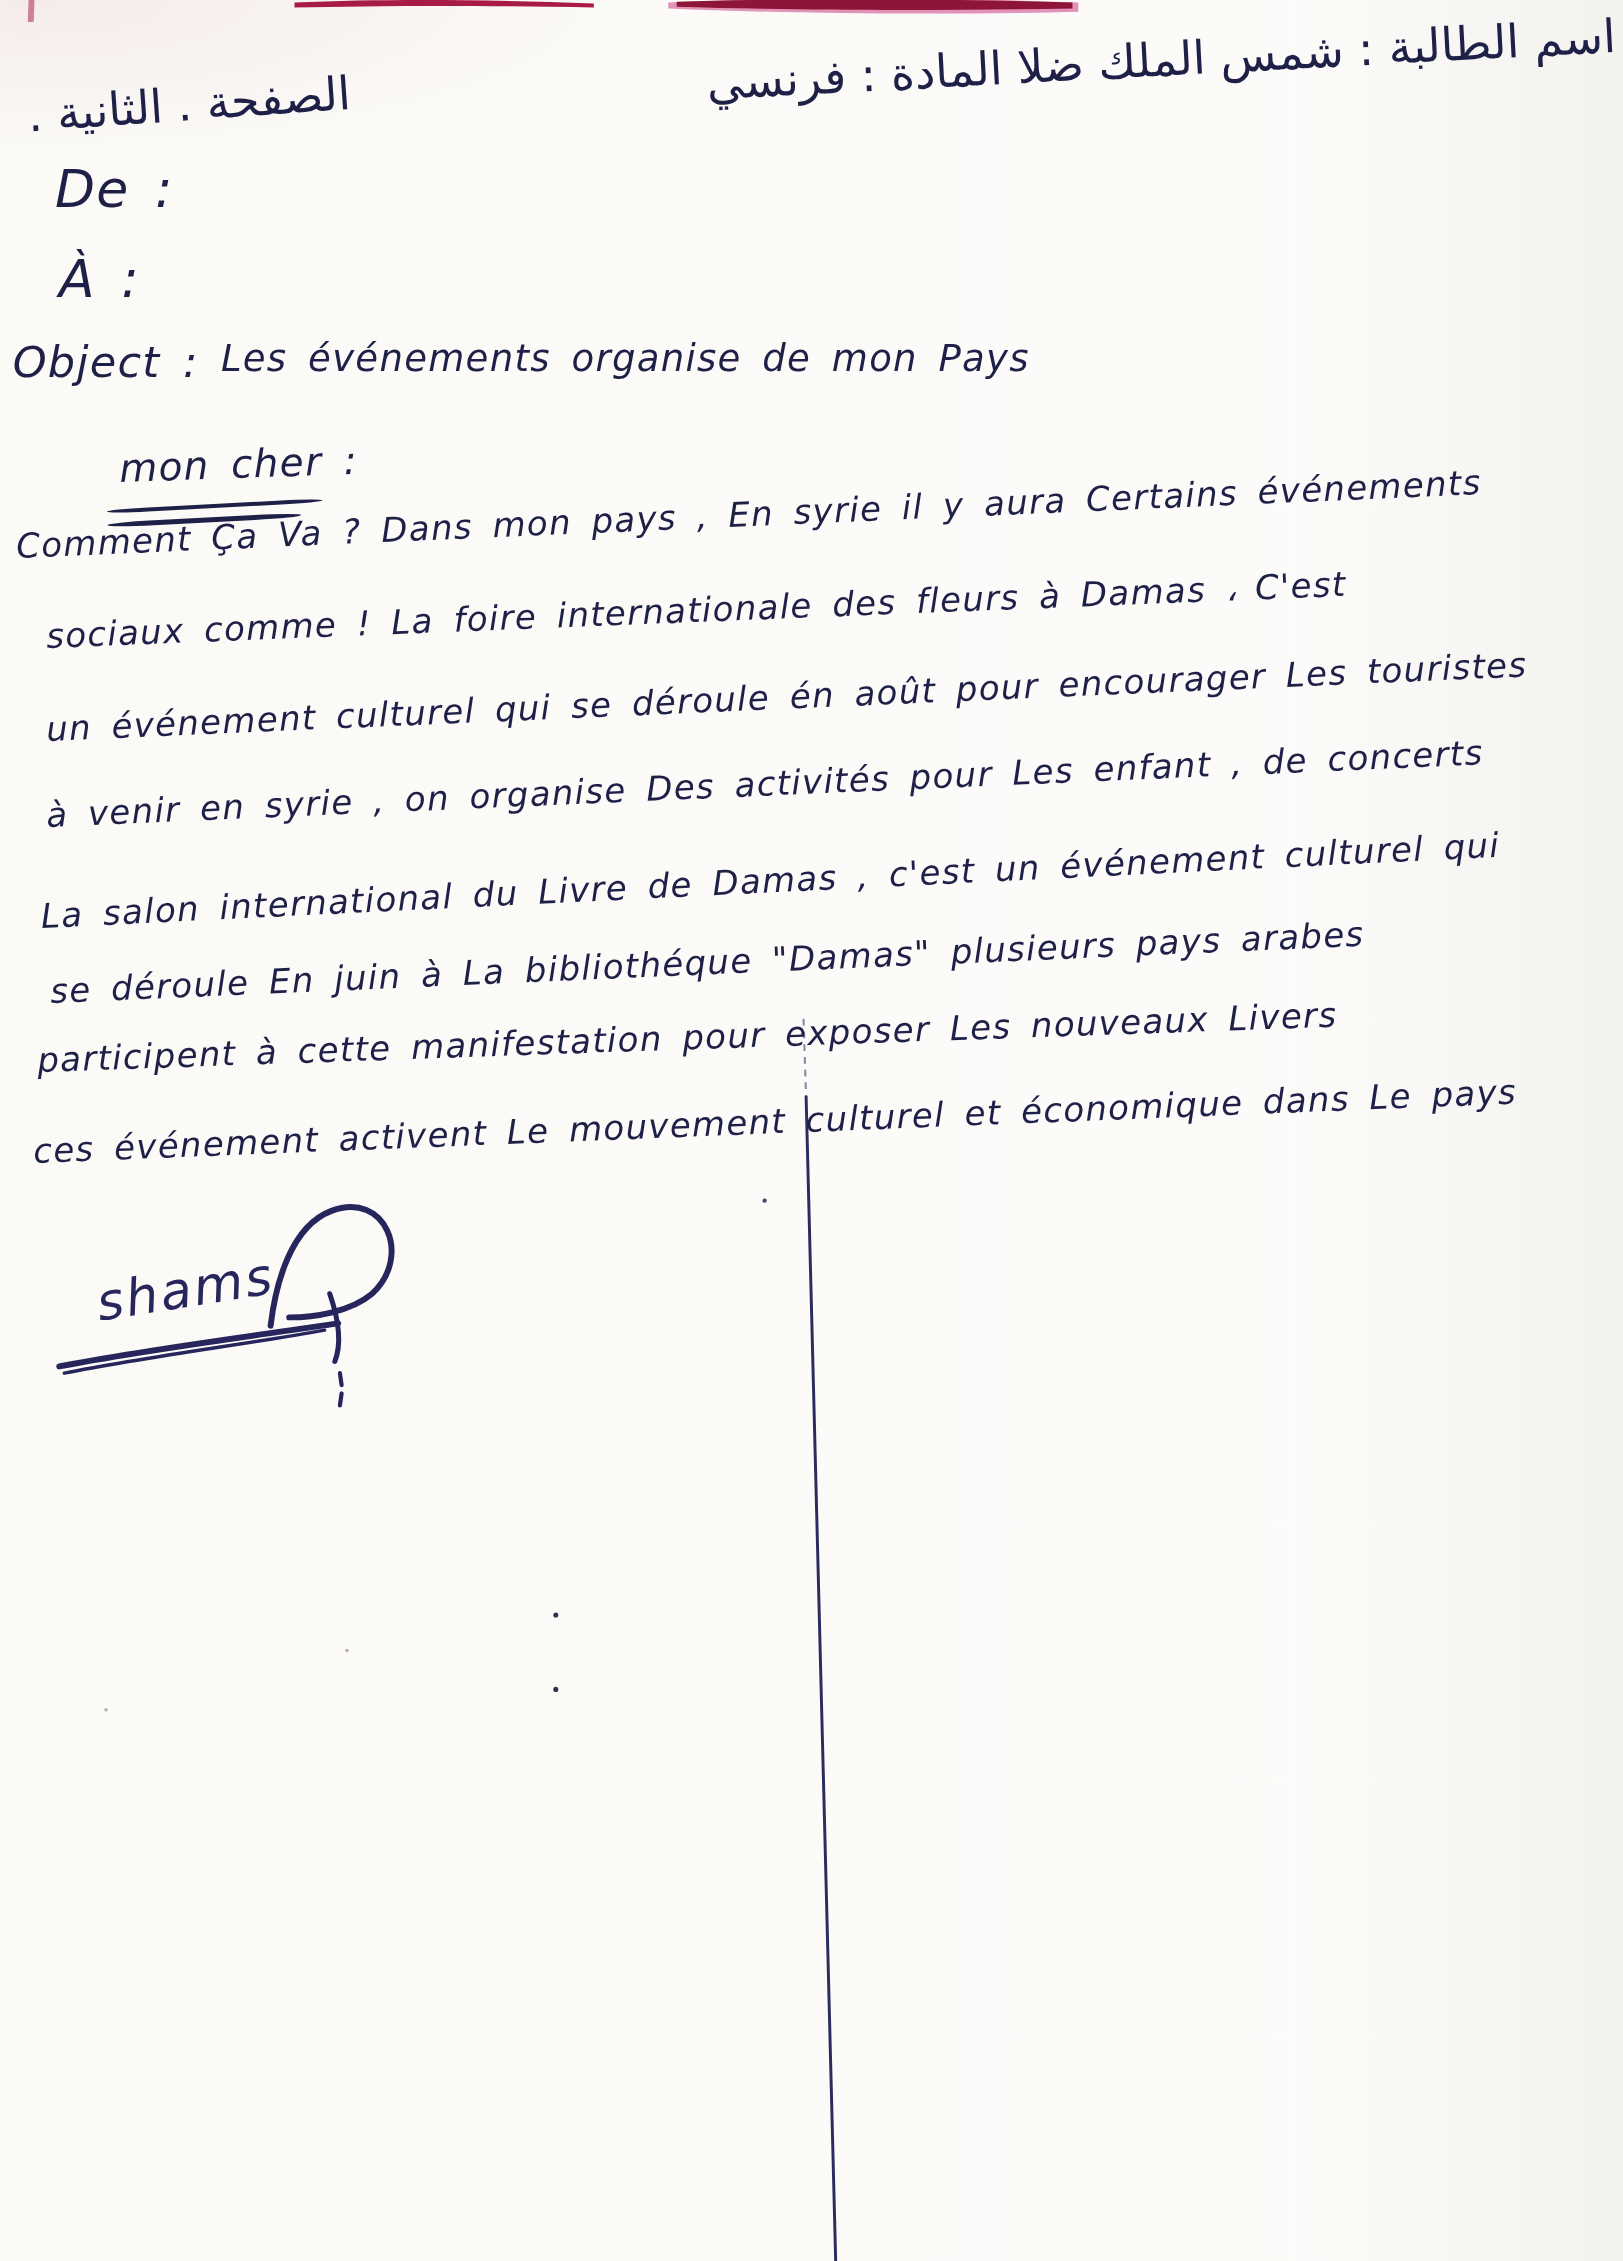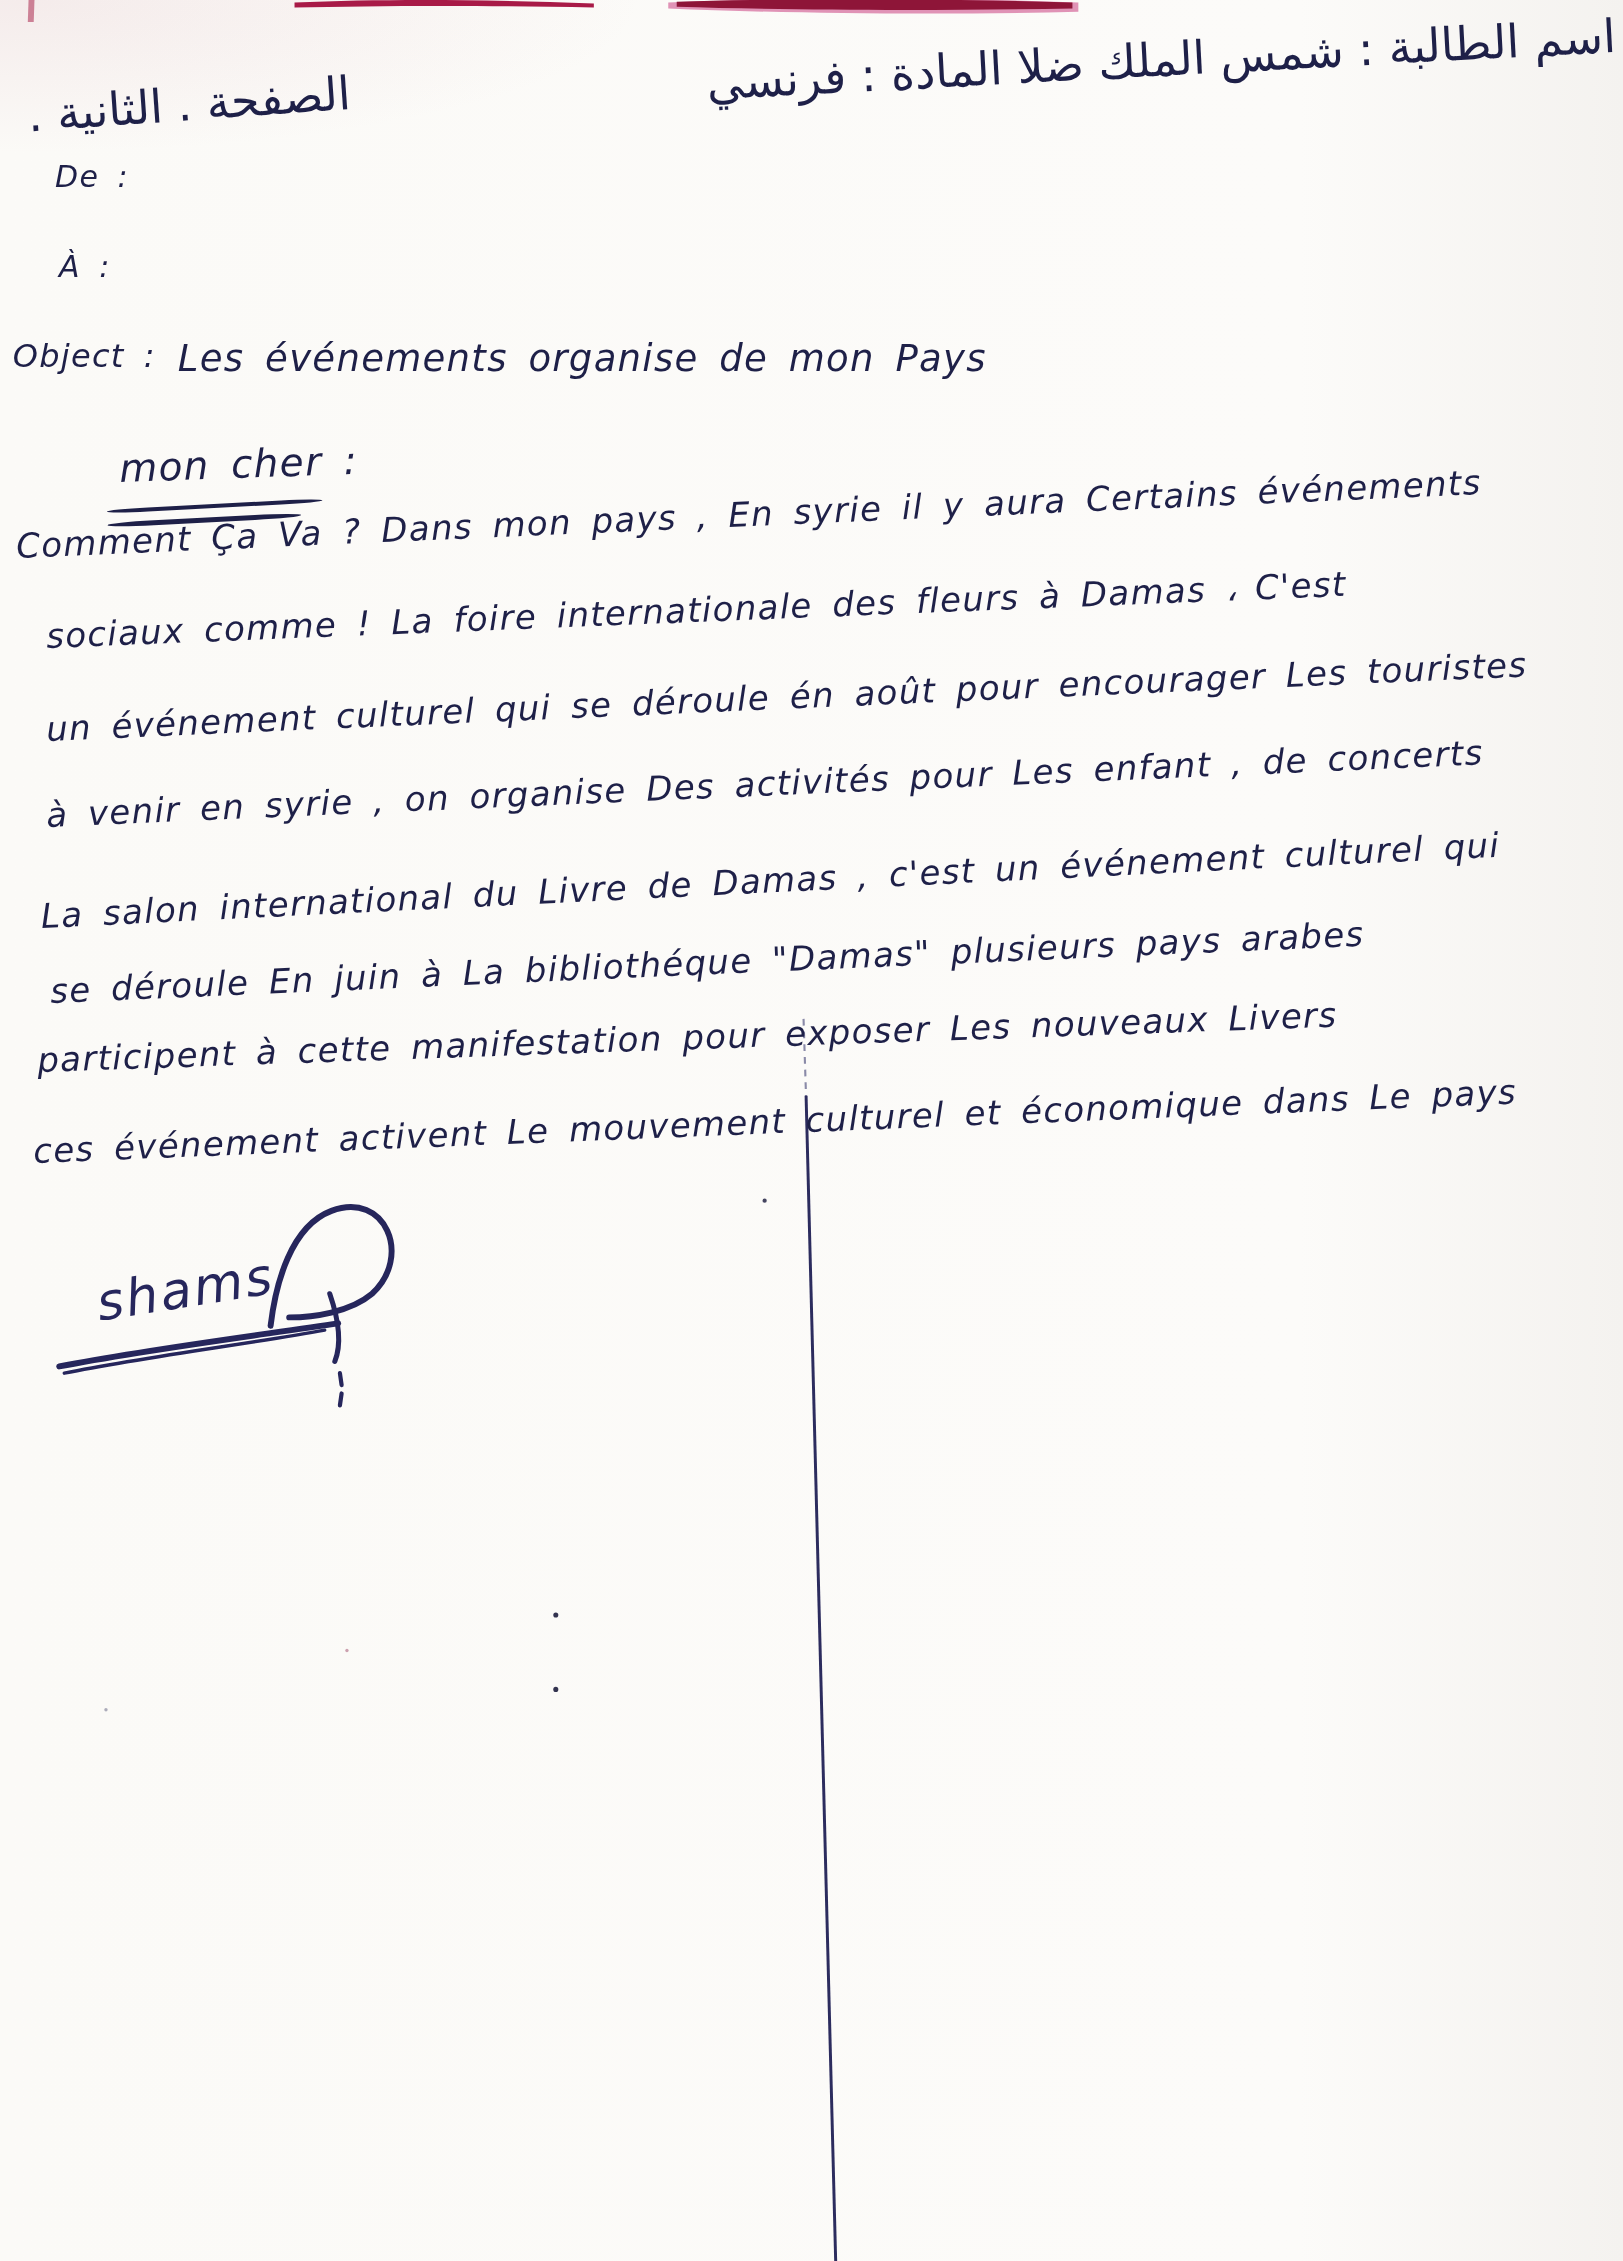--- a/index.html
+++ b/index.html
@@ -14,21 +14,21 @@
   .hand {
     position:absolute; font-style:italic; color:#1e2048;
     white-space:nowrap; letter-spacing:1.3px; word-spacing:7.6px;
     transform-origin:left bottom;
   }
   .arabic {
     position:absolute; direction:rtl; color:#1e2048;
     font-family:"DejaVu Sans", sans-serif; white-space:nowrap;
     transform-origin:right top;
   }
-  .hdr-label { font-size:30px; }
+  .hdr-label { font-size:52px; }
   .hdr-row { display:flex; gap:22px; }
   .body-line { font-size:34px; }
   .double-underline { position:absolute; transform:rotate(-3deg); }
   .double-underline .bar {
     height:4.2px; background:#1e2048; border-radius:40%/100%;
   }
   .double-underline .bar + .bar { margin-top:9.3px; width:90%; }
   .sig-wrap { position:absolute; left:44px; top:1182px; width:372px; height:237px; }
   .sig-text {
     position:absolute; left:52px; top:78px; font-size:51px; font-style:italic;
@@ -61,21 +61,21 @@
   <div class="arabic" style="right:10px; top:8.5px; font-size:46px; transform:rotate(-3deg);">اسم الطالبة : شمس الملك ضلا المادة : فرنسي</div>
   <div class="arabic" style="left:25px; top:66px; font-size:46px; transform:rotate(-4deg); direction:rtl;">الصفحة . الثانية .</div>
 
   <div class="hand hdr-row" style="left:55px; top:159px;">
     <span class="hdr-label">De :</span>
   </div>
   <div class="hand hdr-row" style="left:59px; top:249px;">
     <span class="hdr-label">À :</span>
   </div>
   <div class="hand hdr-row" style="left:12.7px; top:337px; font-size:37px;">
-    <span style="font-size:32px;">Object :</span>
+    <span style="font-size:43px;">Object :</span>
     <span style="font-size:37px;">Les événements organise de mon Pays</span>
   </div>
 
   <div class="hand" style="left:120px; top:446px; font-size:39px; transform:rotate(-2deg);">mon cher :</div>
   <div class="double-underline" style="left:107px; top:504px; width:216px;">
     <div class="bar"></div>
     <div class="bar"></div>
   </div>
 
   <div class="hand body-line" style="left:17px; top:526px; transform:rotate(-2.5deg);">Comment Ça Va ? Dans mon pays , En syrie il y aura Certains événements</div>

